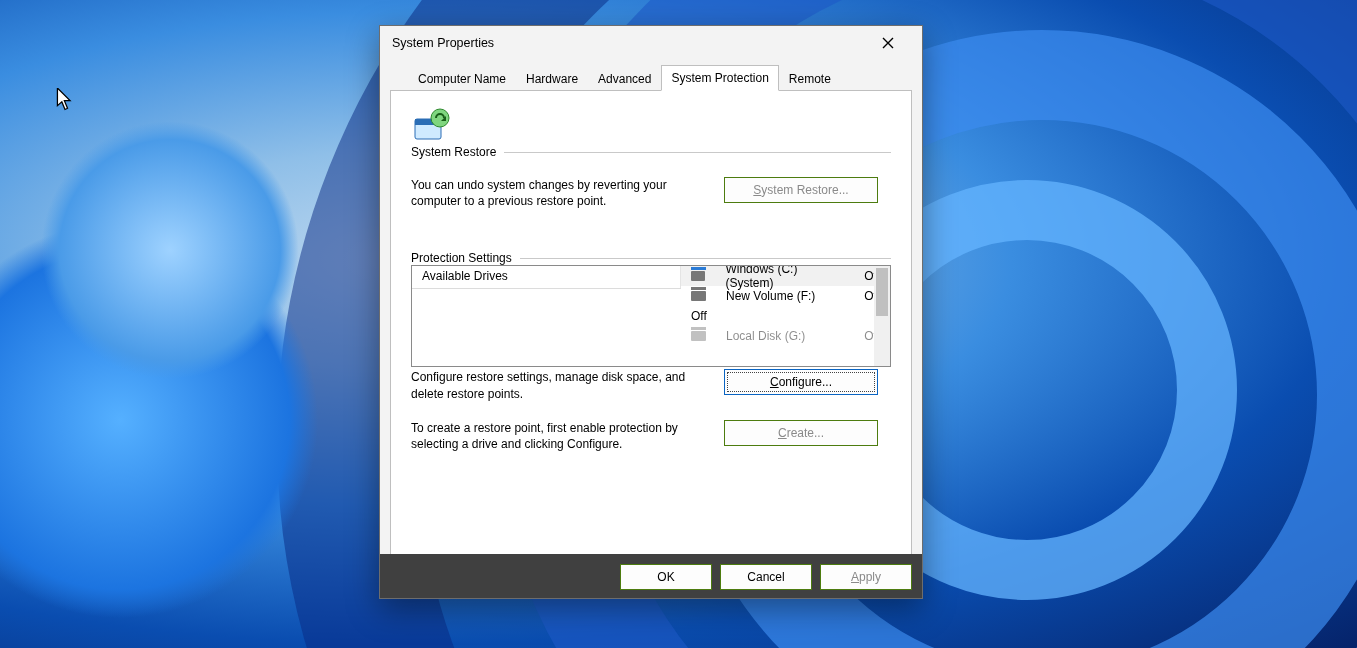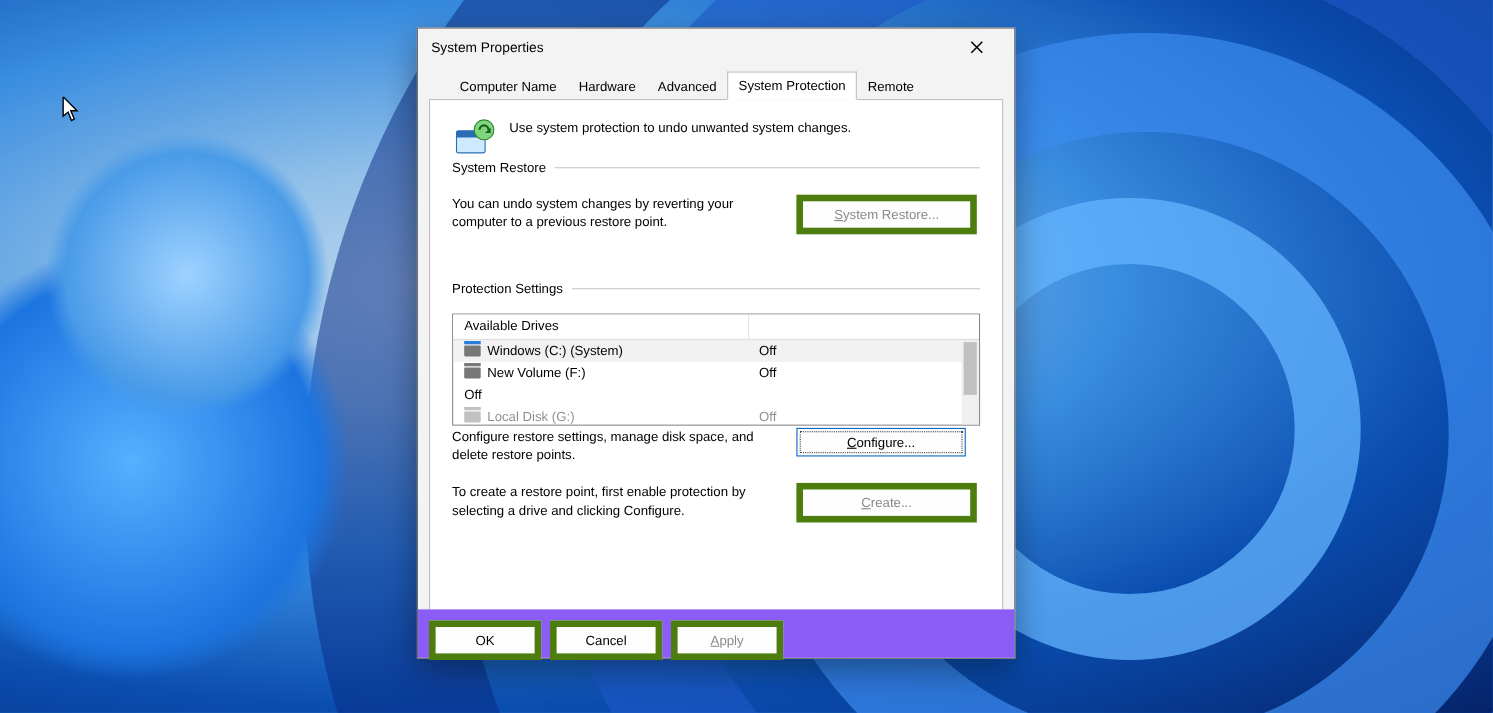--- a/index.html
+++ b/index.html
@@ -28,44 +28,44 @@
   .tabpage{background:#ffffff;border:1px solid #bfbfbf;margin:0 10px 0 10px;height:490px;position:relative;padding:16px 20px 12px 20px;box-sizing:border-box;}
 
   .intro{display:flex;gap:14px;align-items:flex-start;}
   .intro-text{font-size:12px;padding-top:2px;}
 
   .group-label{display:flex;align-items:center;font-size:12px;}
   .group-label .line{flex:1;height:1px;background:#c9c9c9;margin-left:8px;}
 
   .row2{display:flex;gap:13px;align-items:flex-start;margin-top:18px;}
   .row2 .txt{flex:1;font-size:12px;line-height:1.35;max-width:300px;}
-  .btn{min-width:152px;height:24px;border:6px solid #4d7c0f;background:#fdfdfd;font-size:12px;display:flex;align-items:center;justify-content:center;cursor:default;color:#000;}
+  .btn{min-width:152px;height:24px;border:1px solid #4d7c0f;background:#fdfdfd;font-size:12px;display:flex;align-items:center;justify-content:center;cursor:default;color:#000;}
   .btn.disabled{color:#8a8a8a;}
   .btn.focus{border:1px solid #0a64c2;outline:1px dotted #444;outline-offset:-4px;}
   .btn u{text-decoration:underline;}
 
-  .drive-table{border:1px solid #8a8a8a;margin-top:16px;height:100px;display:flex;flex-direction:column;}
+  .drive-table{border:1px solid #8a8a8a;margin-top:0;height:100px;display:flex;flex-direction:row;}
   .dt-head{display:flex;height:22px;border-bottom:1px solid #dcdcdc;background:#fff;}
   .dt-h{border-right:1px solid #e4e4e4;padding:3px 10px;font-size:12px;}
   .dt-h.c1{width:248px;}
   .dt-h.c2{flex:1;}
   .dt-body{flex:1;overflow:hidden;position:relative;}
   .dt-row{display:flex;height:20px;align-items:center;}
   .dt-row.sel{background:#f1f1f1;}
   .dt-row.fade{opacity:.45;}
-  .dt-c{padding:0 10px;font-size:12px;display:flex;align-items:center;gap:6px;}
+  .dt-c{padding:0 10px;font-size:12px;display:flex;align-items:center;gap:20px;}
   .dt-c.c1{width:248px;}
   .dt-c.c2{flex:1;}
   .hdd-icon{display:inline-block;width:15px;height:10px;background:#777;border-radius:1px;position:relative;}
   .hdd-icon::before{content:"";width:15px;height:3px;position:absolute;top:-4px;left:0;background:#2a7bd6;}
   .hdd-icon.plain::before{background:#777;}
   .scrollbar{position:absolute;right:0;top:0;bottom:0;width:16px;background:#f0f0f0;}
   .thumb{position:absolute;right:2px;top:2px;width:12px;height:48px;background:#c0c0c0;}
 
-  .bottom-buttons{position:absolute;left:0;right:0;bottom:0;height:44px;display:flex;gap:8px;padding:10px 10px;box-sizing:border-box;background:#8b5cf6;}
+  .bottom-buttons{position:absolute;left:0;right:0;bottom:0;height:44px;display:flex;justify-content:flex-end;gap:8px;padding:10px 10px;box-sizing:border-box;background:#404040;}
   .bottom-buttons .btn{min-width:90px;}
 
   .shield-icon{width:38px;height:38px;position:relative;}
 </style>
 </head>
 <body>
 
 <div class="swirl s1"></div>
 <div class="swirl s2"></div>
 <div class="swirl s3"></div>
@@ -99,21 +99,20 @@
     <div class="intro">
       <div class="shield-icon">
         <svg width="40" height="40" viewBox="0 0 40 40">
           <rect x="4" y="12" width="26" height="20" rx="2" fill="#cfeaff" stroke="#2a6db5"></rect>
           <rect x="4" y="12" width="26" height="6" fill="#2a6db5"></rect>
           <circle cx="29" cy="11" r="9" fill="#7fd67f" stroke="#2e8a2e"></circle>
           <path d="M25 11 A4 4 0 1 1 33 11" fill="none" stroke="#185e18" stroke-width="2"></path>
           <path d="M33 11 l2 -2 l0 5 l-5 0 z" fill="#185e18"></path>
         </svg>
       </div>
-      <div class="intro-text">Use system protection to undo unwanted system changes.</div>
     </div>
 
     <div class="group-label">
       <span>System Restore</span>
       <span class="line"></span>
     </div>
 
     <div class="row2">
       <div class="txt">You can undo system changes by reverting your computer to a previous restore point.</div>
       <div class="btn disabled">

